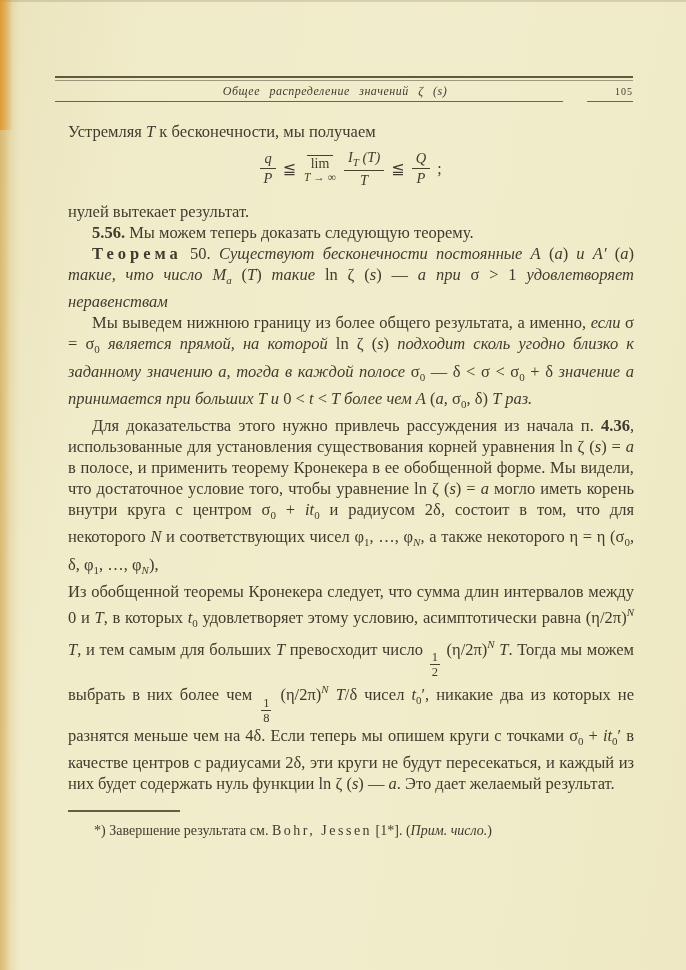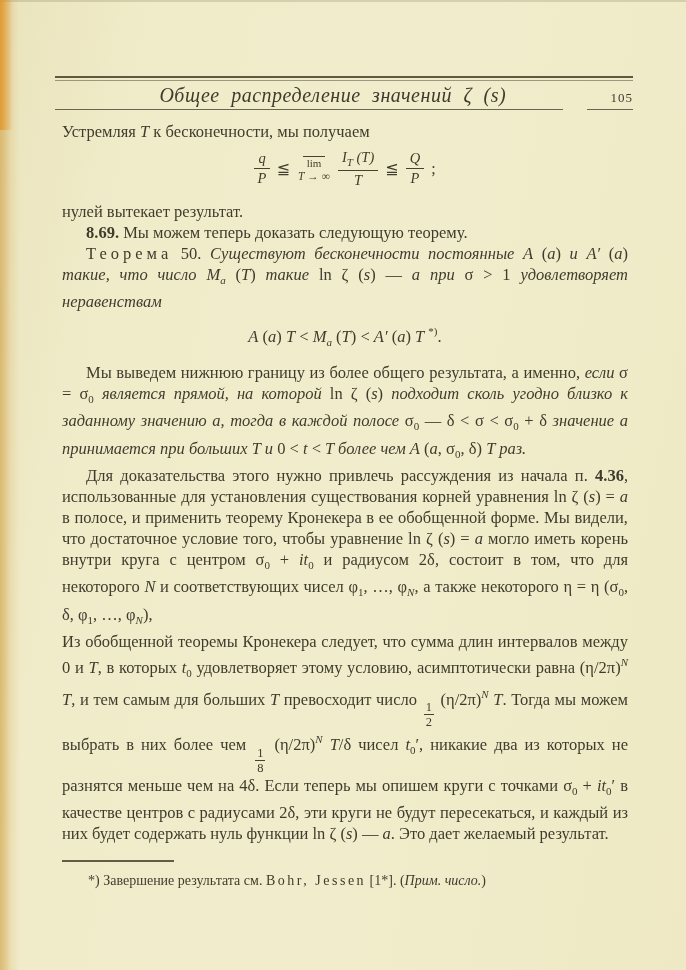--- a/index.html
+++ b/index.html
@@ -20,48 +20,48 @@
   .edge-top{position:absolute;left:0;top:0;width:13px;height:130px;
     background:linear-gradient(90deg,rgba(224,148,38,0.85),rgba(224,148,38,0));}
   .edge-mid{position:absolute;left:0;top:130px;width:10px;height:840px;
     background:linear-gradient(90deg,rgba(212,176,92,0.5),rgba(212,176,92,0));}
 
   
   .running-head{position:absolute;left:55px;top:76px;width:578px;}
   .rule-thick{height:2px;background:#49452f;opacity:0.88;}
   .rule-thin{height:1px;margin-top:2px;background:#49452f;opacity:0.5;}
   .head-row{display:flex;align-items:baseline;padding-top:3px;}
-  .head-title{flex:1;text-align:center;font-style:italic;font-size:20px;letter-spacing:0.5px;word-spacing:6px;}
-  .head-page{font-size:13px;letter-spacing:1px;}
+  .head-title{flex:1;text-align:center;font-style:italic;font-size:12px;letter-spacing:0.5px;word-spacing:6px;}
+  .head-page{font-size:10px;letter-spacing:1px;}
   .head-underline{margin-top:2px;display:flex;justify-content:space-between;}
   .head-underline .u1{width:508px;height:1px;background:#49452f;opacity:0.8;}
   .head-underline .u2{width:46px;height:1px;background:#49452f;opacity:0.8;}
 
   
-  .content{position:absolute;left:62px;top:121px;width:566px;
+  .content{position:absolute;left:68px;top:121px;width:566px;
     font-size:16.5px;line-height:21px;text-align:justify;}
   p{margin:0;}
   p.indent{text-indent:24px;}
   b{font-weight:bold;}
   sup{font-size:11px;}
   sub{font-size:11px;}
 
   .dformula{text-align:center;text-indent:0;margin:9px 0 9px;}
   .dformula.limit{display:flex;justify-content:center;align-items:center;gap:7px;margin:7px 0 12px;}
   .frac{display:inline-flex;flex-direction:column;align-items:center;
     font-size:14.5px;line-height:1.18;font-style:italic;}
   .frac .fn{border-bottom:1.2px solid #46422e;padding:0 4px 1px;}
   .frac .fd{padding-top:1px;}
   .limwrap{display:inline-flex;flex-direction:column;align-items:center;line-height:1.05;margin:0 1px;}
-  .limtop{border-top:1.2px solid #46422e;padding:1px 4px 0;font-size:11px;}
+  .limtop{border-top:1.2px solid #46422e;padding:1px 4px 0;font-size:14px;}
   .limsub{font-size:11.5px;}
   .rel{font-size:16px;}
   .semi{font-size:16px;}
 
-  .sp{letter-spacing:4px;}
+  .sp{letter-spacing:4px;font-weight:bold;}
   .sp2{letter-spacing:2.5px;}
   .ifrac{display:inline-flex;flex-direction:column;align-items:center;
     vertical-align:-7px;font-size:12.5px;line-height:1.12;margin:0 2px;font-style:normal;}
   .ifrac>span:first-child{border-bottom:1px solid #46422e;padding:0 2px;}
 
   
   .footnote-area{margin-top:16px;}
   .foot-rule{width:112px;height:2px;background:#49452f;opacity:0.85;margin-bottom:10px;}
   .footnote{font-size:14px;text-indent:26px;text-align:left;line-height:18px;}
 </style>
@@ -106,24 +106,23 @@
         </span>
       <span class="rel">≦</span>
       <span class="frac">
           <span class="fn">Q</span>
           <span class="fd">P</span>
         </span>
       <span class="semi">;</span>
     </div>
 
     <p class="noindent">нулей вытекает результат.</p>
-    <p class="indent"><b>8.69.</b> Мы можем теперь доказать следующую теорему.</p>
+    <p class="indent"><b>5.56.</b> Мы можем теперь доказать следующую теорему.</p>
     <p class="indent"><span class="sp">Теорема</span> 50. <i>Существуют бесконечности постоянные A</i> (<i>a</i>) <i>и A′</i> (<i>a</i>) <i>такие, что число M<sub>a</sub></i> (<i>T</i>) <i>такие</i> ln ζ (<i>s</i>) — <i>a при</i> σ &gt; 1 <i>удовлетворяет неравенствам</i></p>
 
-    <div class="dformula"><i>A</i> (<i>a</i>) <i>T</i> &lt; <i>M<sub>a</sub></i> (<i>T</i>) &lt; <i>A′</i> (<i>a</i>) <i>T</i> <sup>*)</sup>.</div>
 
     <p class="indent">Мы выведем нижнюю границу из более общего результата, а именно, <i>если</i> σ = σ<sub>0</sub> <i>является прямой, на которой</i> ln ζ (<i>s</i>) <i>подходит сколь угодно близко к заданному значению a, тогда в каждой полосе</i> σ<sub>0</sub> — δ &lt; σ &lt; σ<sub>0</sub> + δ <i>значение a принимается при больших T и</i> 0 &lt; <i>t</i> &lt; <i>T более чем A</i> (<i>a</i>, σ<sub>0</sub>, δ) <i>T раз.</i></p>
     <p class="indent">Для доказательства этого нужно привлечь рассуждения из начала п. <b>4.36</b>, использованные для установления существования корней уравнения ln ζ (<i>s</i>) = <i>a</i> в полосе, и применить теорему Кронекера в ее обобщенной форме. Мы видели, что достаточное условие того, чтобы уравнение ln ζ (<i>s</i>) = <i>a</i> могло иметь корень внутри круга с центром σ<sub>0</sub> + <i>it</i><sub>0</sub> и радиусом 2δ, состоит в том, что для некоторого <i>N</i> и соответствующих чисел φ<sub>1</sub>, …, φ<sub><i>N</i></sub>, а также некоторого η = η (σ<sub>0</sub>, δ, φ<sub>1</sub>, …, φ<sub><i>N</i></sub>),</p>
 
 
     <p class="noindent">Из обобщенной теоремы Кронекера следует, что сумма длин интервалов между 0 и <i>T</i>, в которых <i>t</i><sub>0</sub> удовлетворяет этому условию, асимптотически равна (η/2π)<sup><i>N</i></sup> <i>T</i>, и тем самым для больших <i>T</i> превосходит число <span class="ifrac">
           <span>1</span>
           <span>2</span>
         </span> (η/2π)<sup><i>N</i></sup> <i>T</i>. Тогда мы можем выбрать в них более чем <span class="ifrac">
           <span>1</span>

